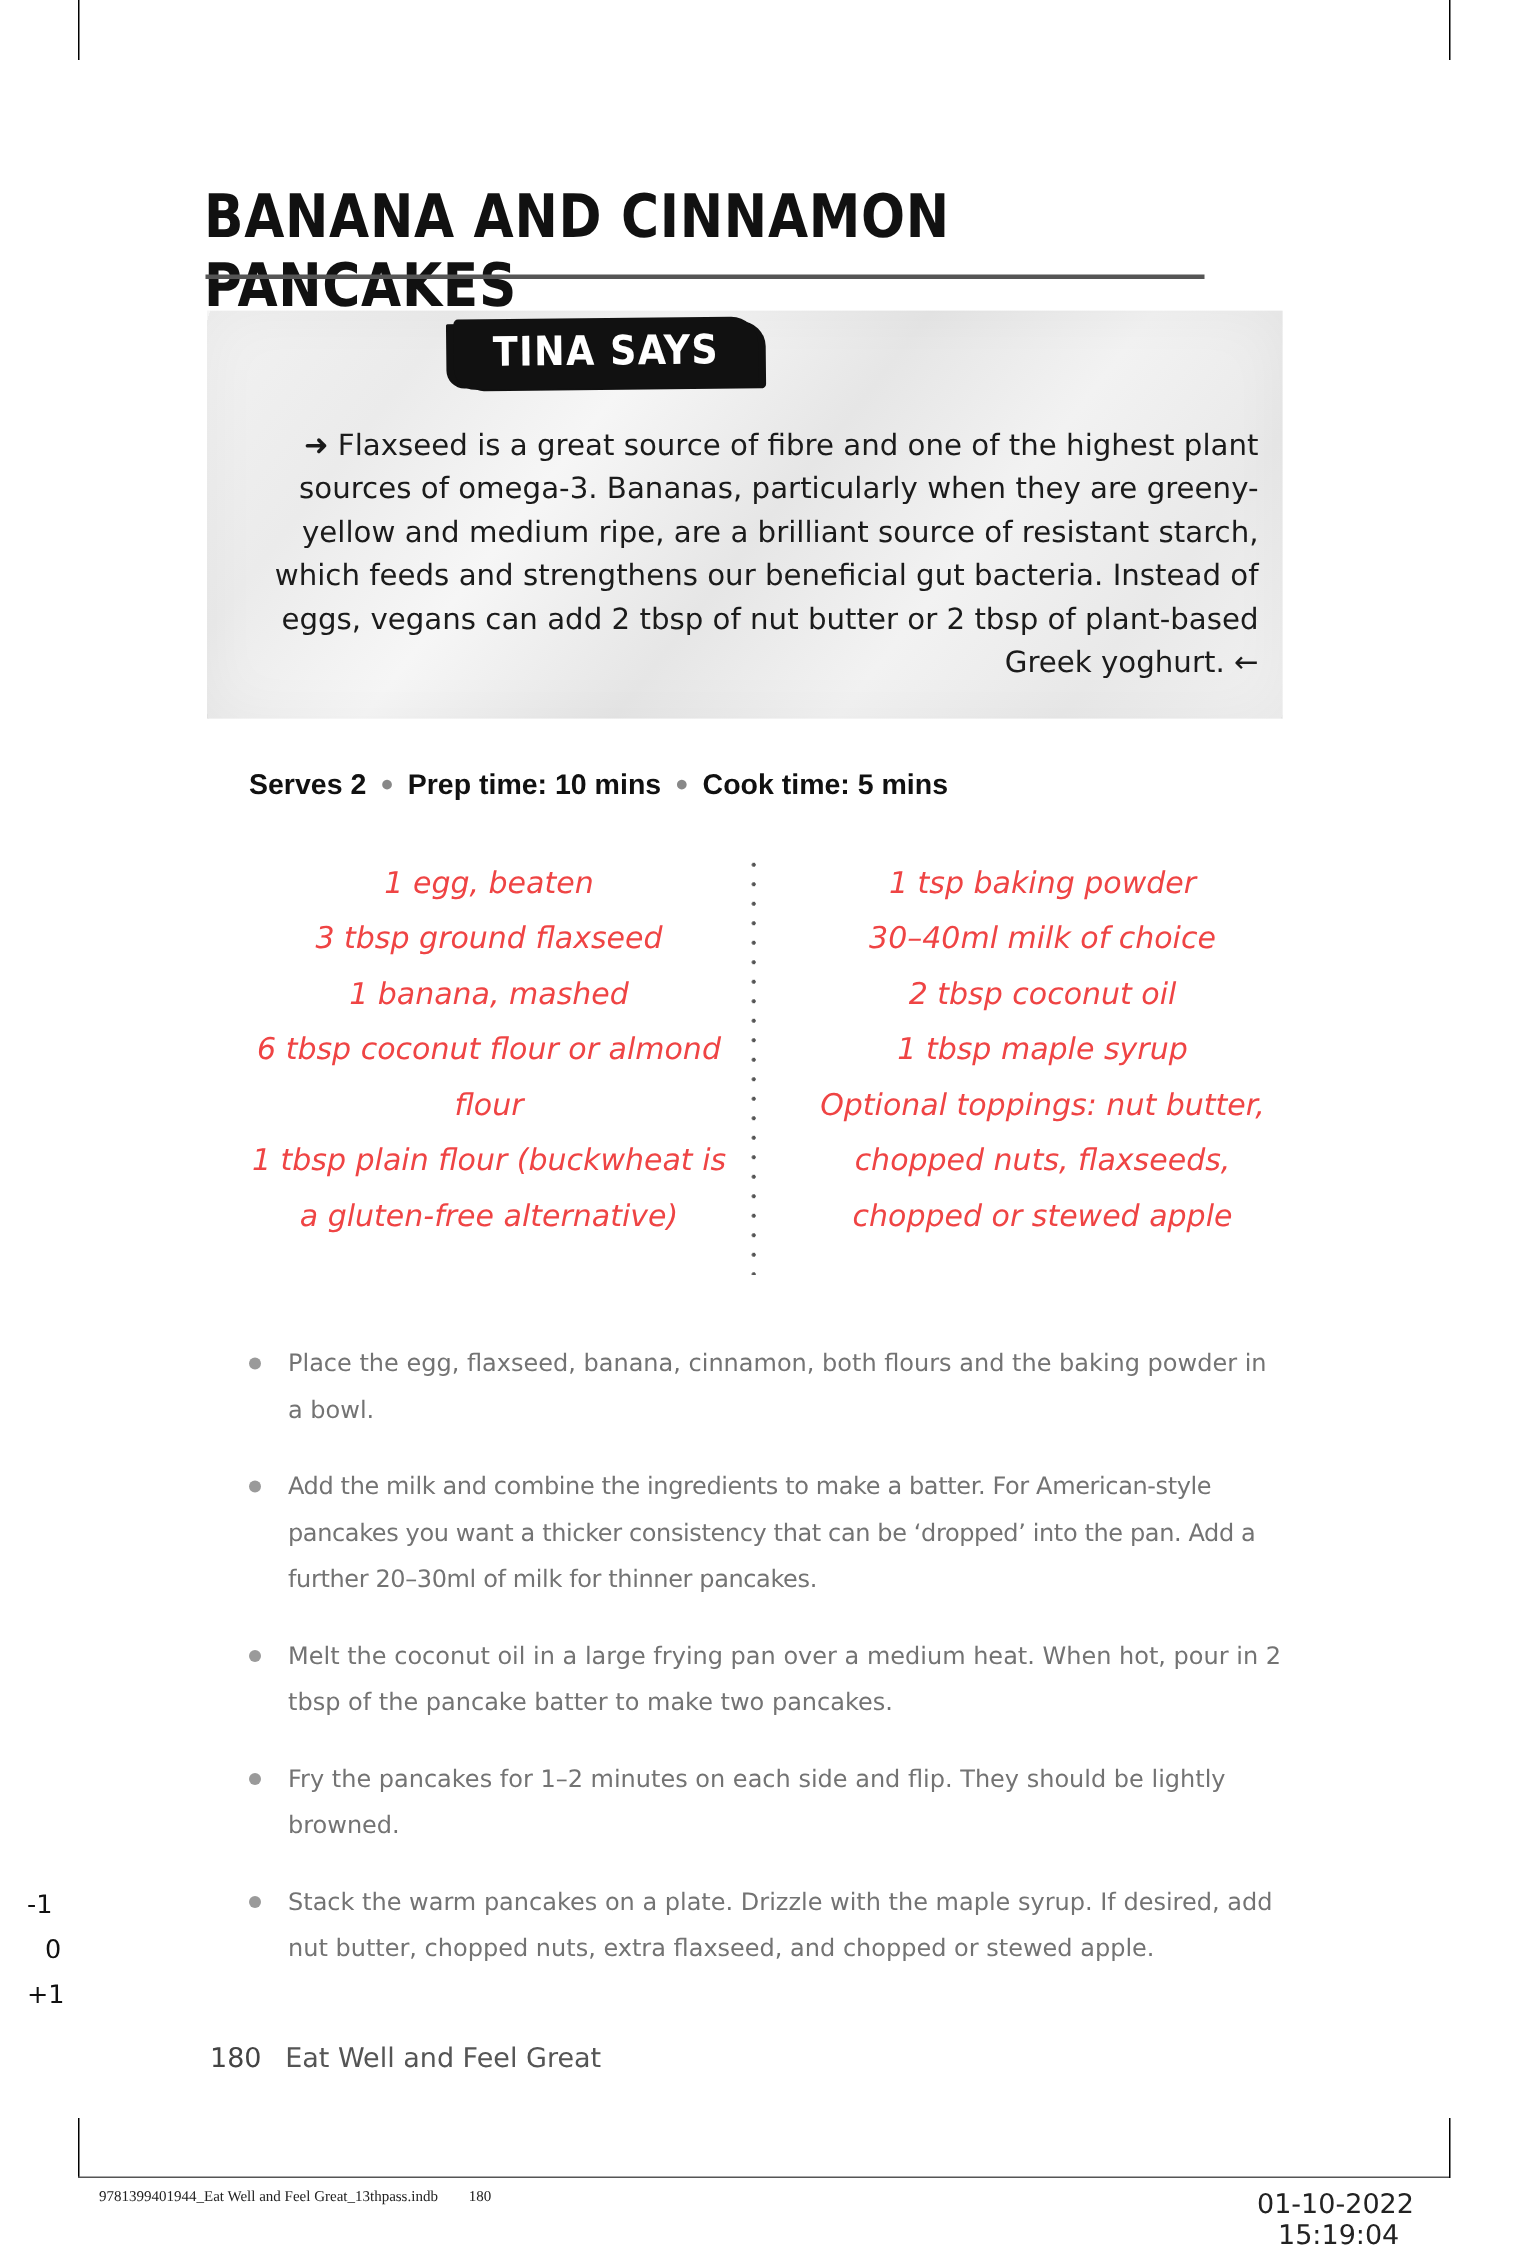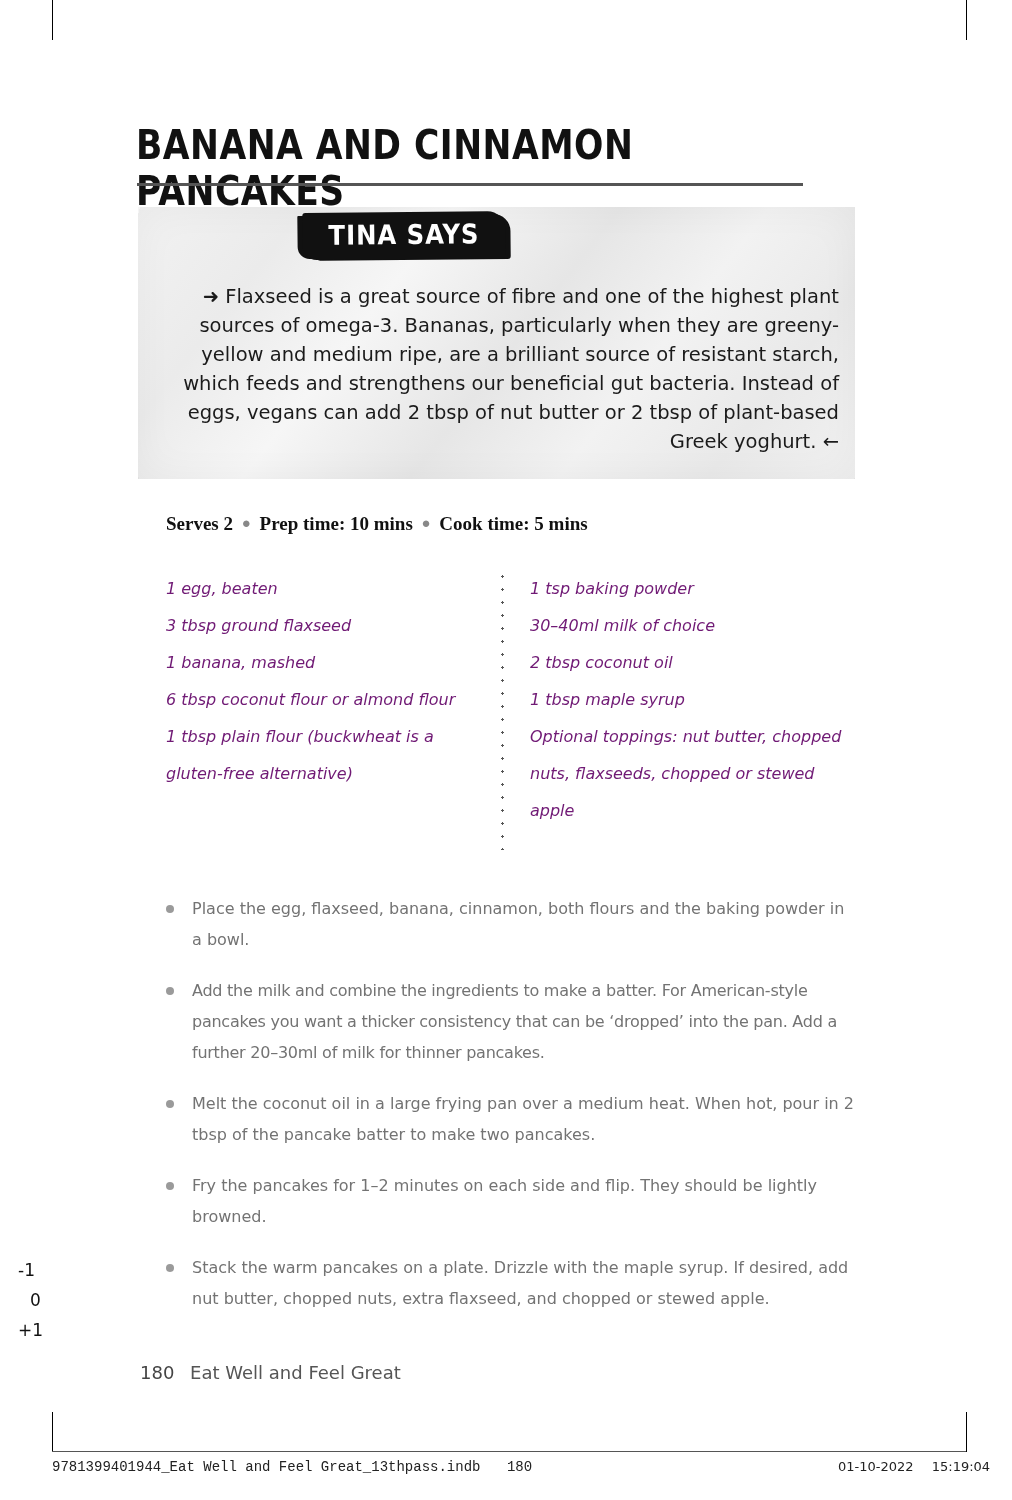--- a/index.html
+++ b/index.html
@@ -103,33 +103,34 @@
   }
 
   
   .meta {
     position: absolute;
     left: 166px;
     top: 513px;
     font-size: 19px;
     font-weight: 700;
     color: #111;
-    font-family: Liberation Serif, serif;
+    font-family: Liberation Sans, sans-serif;
   }
   .meta .dot { color: #888; font-size: 15px; vertical-align: 2px; padding: 0 4px; }
 
   
   .ing {
     position: absolute;
     top: 570px;
     font-style: italic;
-    font-size: 16px;
+    font-size: 20px;
     line-height: 37px;
-    color: #701a75;
-    font-family: "DejaVu Sans", sans-serif;
+    color: #ef4444;
+    font-family: "DejaVu Sans", sans-serif;
+    text-align: center;
   }
   .ing-left  { left: 166px; width: 320px; }
   .ing-right { left: 530px; width: 330px; }
   .ing p { margin: 0 0 0 0; }
   .ing-sep {
     position: absolute;
     left: 501px;
     top: 570px;
     width: 3px;
     height: 280px;
@@ -194,32 +195,32 @@
   .slug-rule {
     position: absolute;
     left: 52px;
     top: 1451px;
     width: 914px;
     height: 1px;
     background: #555;
   }
   .slug-left {
     position: absolute;
-    left: 52px;
+    left: 66px;
     top: 1459px;
-    font-size: 14px;
+    font-size: 10px;
     color: #222;
-    font-family: Liberation Mono, monospace;
+    font-family: Liberation Serif, serif;
   }
   .slug-left .pg { margin-left: 18px; }
   .slug-right {
     position: absolute;
     left: 838px;
     top: 1459px;
-    font-size: 13px;
+    font-size: 18px;
     color: #222;
     font-family: "DejaVu Sans", sans-serif;
   }
   .slug-right .time { margin-left: 14px; }
 </style>
 </head>
 <body>
 
 <div class="crop crop-tl-v"></div>
 <div class="crop crop-tr-v"></div>

